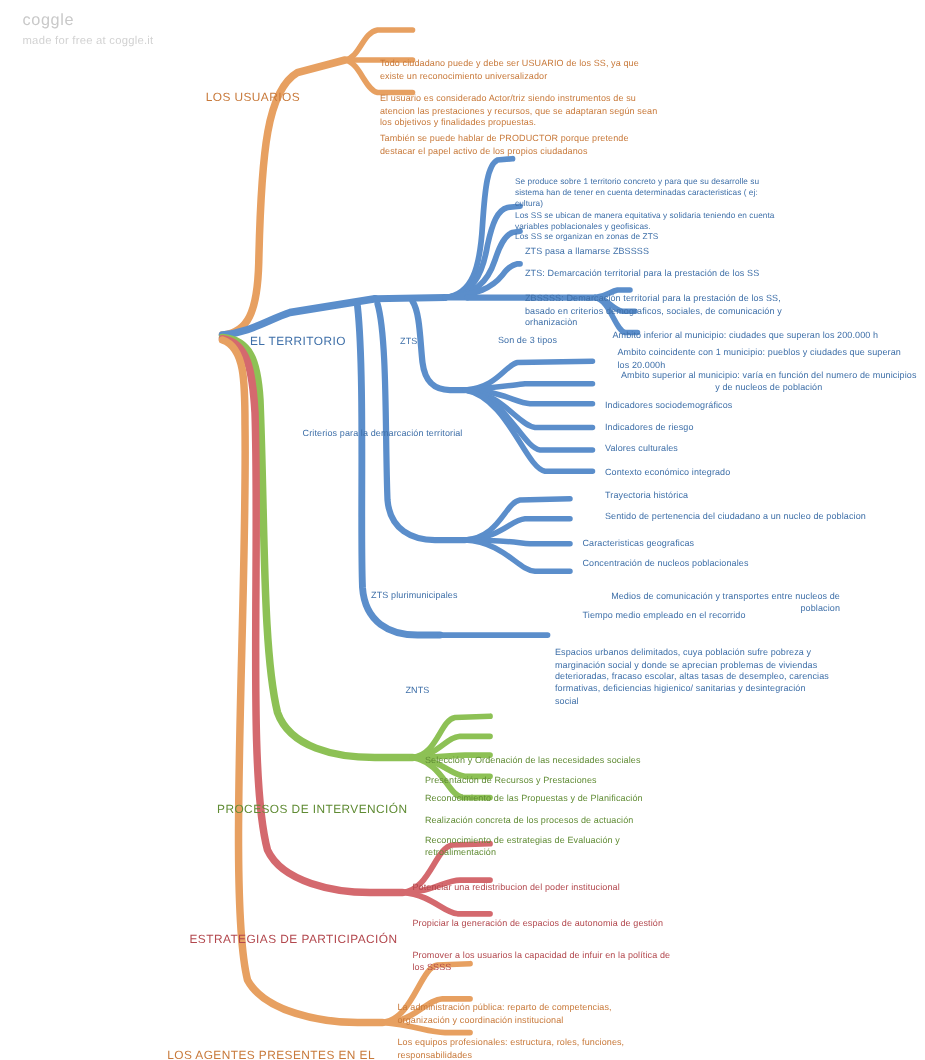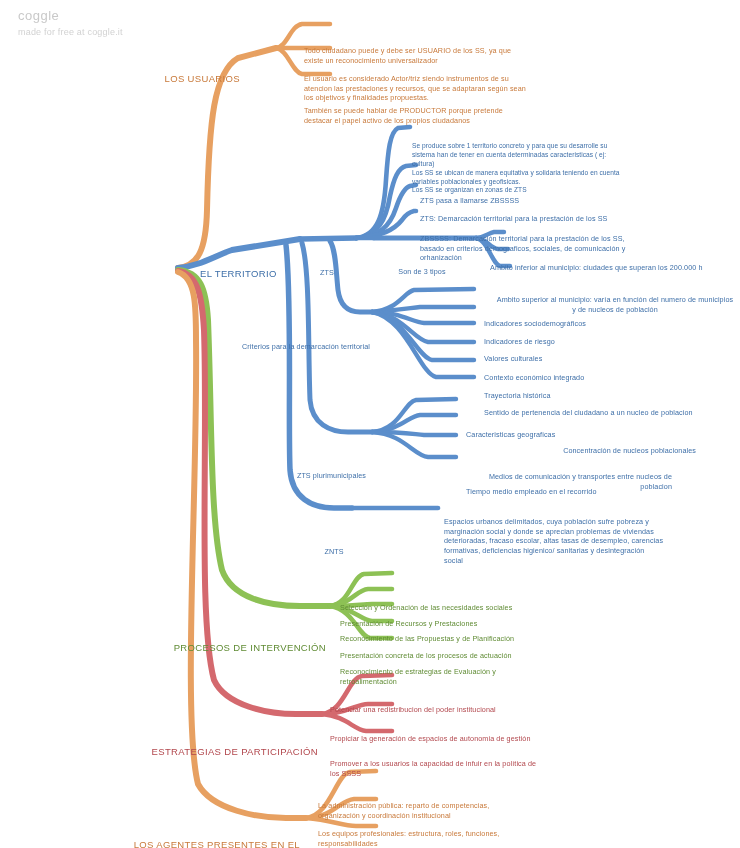--- a/index.html
+++ b/index.html
@@ -116,47 +116,48 @@
   <div class="node t-leaf lbl-b" style="left:412px;top:106px;width:218px;">Se produce sobre 1 territorio concreto y para que su desarrolle su sistema han de tener en cuenta determinadas caracteristicas ( ej: cultura)
 Los SS se ubican de manera equitativa y solidaria teniendo en cuenta variables poblacionales y geofisicas.
 Los SS se organizan en zonas de ZTS</div>
   <div class="node t-mid lbl-b" style="left:420px;top:160px;width:210px;">ZTS pasa a llamarse ZBSSSS</div>
   <div class="node t-mid lbl-b" style="left:420px;top:178px;width:214px;">ZTS: Demarcación territorial para la prestación de los SS</div>
   <div class="node t-mid lbl-b" style="left:420px;top:198px;width:212px;">ZBSSSS: Demarcación territorial para la prestación de los SS, basado en criterios demograficos, sociales, de comunicación y orhanizaciòn</div>
 
   <div class="node t-mid lbl-b ta-c" style="left:382px;top:231px;width:80px;">Son de 3 tipos</div>
 
   <div class="node t-mid lbl-b" style="left:490px;top:227px;width:246px;">Ambito inferior al municipio: ciudades que superan los 200.000 h</div>
+  <div class="node t-mid lbl-b" style="left:494px;top:241px;width:238px;">Ambito coincidente con 1 municipio: pueblos y ciudades que superan los 20.000h</div>
   <div class="node t-mid lbl-b" style="left:496px;top:259px;width:238px;text-align:center;">Ambito superior al municipio: varía en función del numero de municipios y de nucleos de población</div>
 
   <div class="node t-mid lbl-b ta-r" style="left:218px;top:306px;width:152px;">Criterios para la demarcación territorial</div>
 
   <div class="node t-mid lbl-b" style="left:484px;top:283px;width:230px;">Indicadores sociodemográficos</div>
   <div class="node t-mid lbl-b" style="left:484px;top:301px;width:230px;">Indicadores de riesgo</div>
   <div class="node t-mid lbl-b" style="left:484px;top:318px;width:230px;">Valores culturales</div>
   <div class="node t-mid lbl-b" style="left:484px;top:337px;width:230px;">Contexto económico integrado</div>
   <div class="node t-mid lbl-b" style="left:484px;top:355px;width:230px;">Trayectoria histórica</div>
   <div class="node t-mid lbl-b" style="left:484px;top:372px;width:248px;">Sentido de pertenencia del ciudadano a un nucleo de poblacion</div>
 
   <div class="node t-mid lbl-b ta-r" style="left:258px;top:435px;width:108px;">ZTS plurimunicipales</div>
 
   <div class="node t-mid lbl-b" style="left:466px;top:394px;width:230px;">Caracteristicas geograficas</div>
-  <div class="node t-mid lbl-b" style="left:466px;top:410px;width:230px;text-align:right;">Concentración de nucleos poblacionales</div>
+  <div class="node t-mid lbl-b" style="left:466px;top:410px;width:230px;">Concentración de nucleos poblacionales</div>
   <div class="node t-mid lbl-b" style="left:466px;top:436px;width:206px;text-align:right;">Medios de comunicación y transportes entre nucleos de poblacion</div>
   <div class="node t-mid lbl-b" style="left:466px;top:451px;width:230px;">Tiempo medio empleado en el recorrido</div>
 
   <div class="node t-mid lbl-b ta-c" style="left:312px;top:511px;width:44px;">ZNTS</div>
   <div class="node t-major lbl-g ta-r" style="left:120px;top:606px;width:206px;">PROCESOS DE INTERVENCIÓN</div>
 
   <div class="node t-mid lbl-b" style="left:444px;top:481px;width:220px;">Espacios urbanos delimitados, cuya población sufre pobreza y marginación social y donde se aprecian problemas de viviendas deterioradas, fracaso escolar, altas tasas de desempleo, carencias formativas, deficiencias higienico/ sanitarias y desintegración social</div>
 
   <div class="node t-mid lbl-g" style="left:340px;top:567px;width:236px;">Selección y Ordenación de las necesidades sociales</div>
   <div class="node t-mid lbl-g" style="left:340px;top:583px;width:236px;">Presentación de Recursos y Prestaciones</div>
   <div class="node t-mid lbl-g" style="left:340px;top:598px;width:236px;">Reconocimiento de las Propuestas y de Planificación</div>
-  <div class="node t-mid lbl-g" style="left:340px;top:615px;width:236px;">Presentación concreta de los procesos de actuación</div>
+  <div class="node t-mid lbl-g" style="left:340px;top:615px;width:236px;">Realización concreta de los procesos de actuación</div>
   <div class="node t-mid lbl-g" style="left:340px;top:631px;width:210px;">Reconocimiento de estrategias de Evaluación y retroalimentación</div>
 
   <div class="node t-major lbl-r ta-r" style="left:96px;top:710px;width:222px;">ESTRATEGIAS DE PARTICIPACIÓN</div>
 
   <div class="node t-mid lbl-r" style="left:330px;top:669px;width:240px;">Potenciar una redistribucion del poder institucional</div>
   <div class="node t-mid lbl-r" style="left:330px;top:698px;width:240px;">Propiciar la generación de espacios de autonomia de gestión</div>
   <div class="node t-mid lbl-r" style="left:330px;top:723px;width:214px;">Promover a los usuarios la capacidad de infuir en la política de los SSSS</div>
 
   <div class="node t-mid lbl-o" style="left:318px;top:765px;width:214px;">La administración pública: reparto de competencias, organización y coordinación institucional</div>
 

